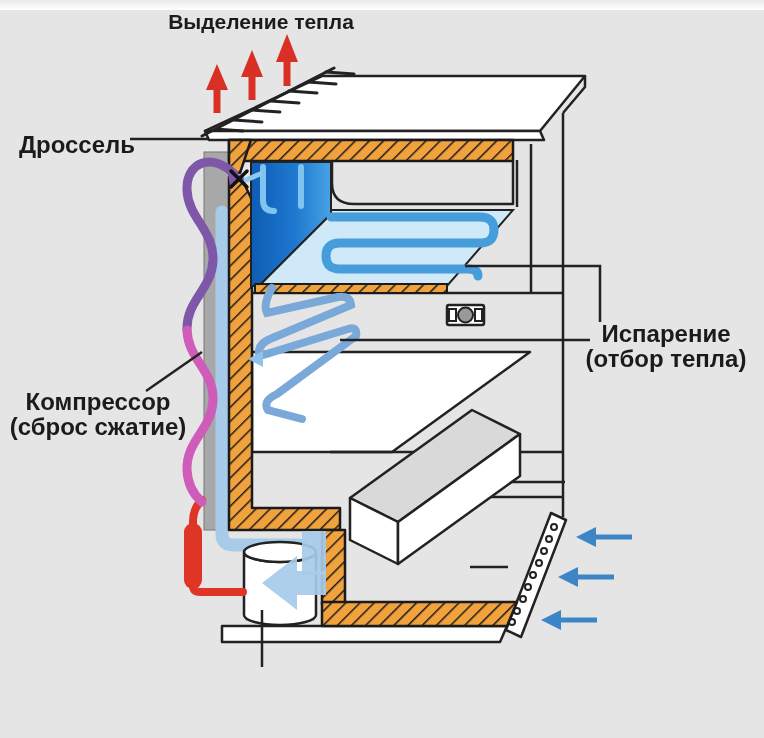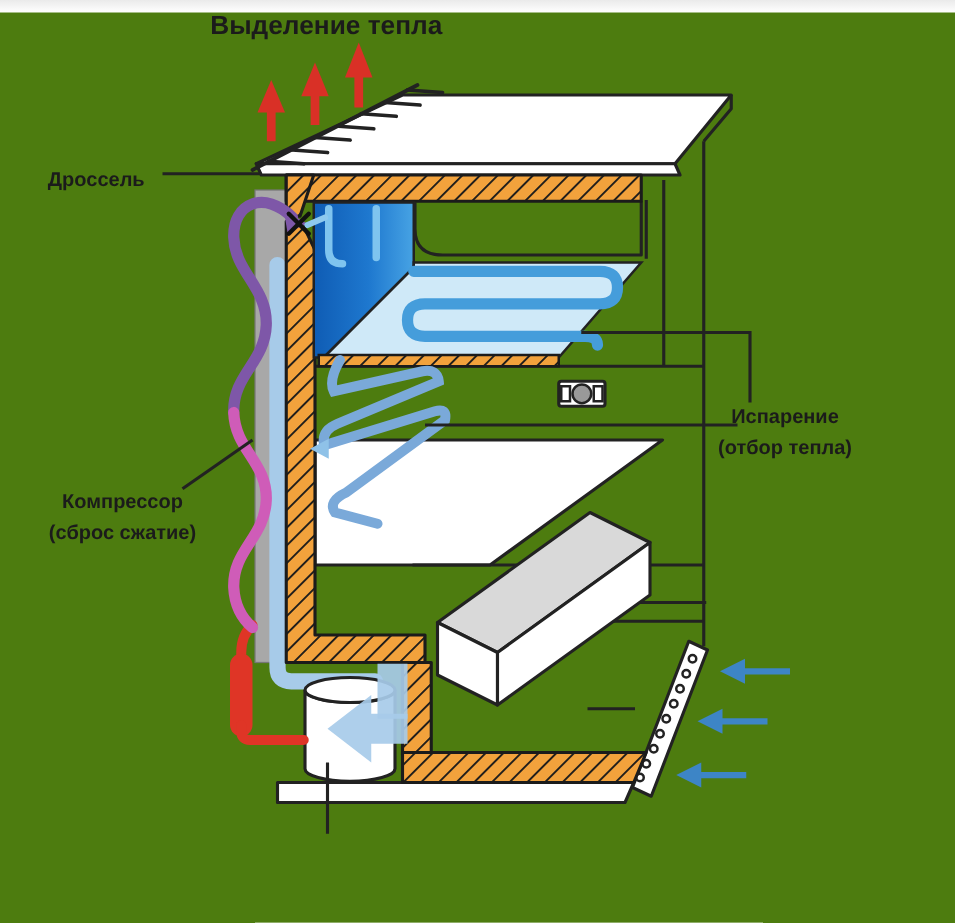--- a/index.html
+++ b/index.html
@@ -14,26 +14,26 @@
     --freezer-coil-blue:#459ddb;
     --fridge-coil-blue:#7aa9d9;
     --vent-arrow-blue:#3d85c6;
     --heat-arrow-red:#d93026;
     --condenser-plate-grey:#a8a8a8;
     --drawer-grey:#d9d9d9;
     --ink:#1b1b1b;
   }
   html,body{margin:0;padding:0;}
   body{font-family:"Liberation Sans", sans-serif;background:#ffffff;}
-  .stage{position:relative;width:764px;height:738px;background:#4d7c0f;overflow:hidden;}
+  .stage{position:relative;width:764px;height:738px;background:#e5e5e5;overflow:hidden;}
   .topfade{position:absolute;top:0;left:0;right:0;height:10px;
     background:linear-gradient(#eaeaea,#ffffff);}
   svg.diagram{position:absolute;top:0;left:0;}
   .lbl{position:absolute;transform:translate(-50%,-50%);
-    color:var(--ink);font-size:16px;font-weight:700;line-height:25px;
+    color:var(--ink);font-size:24px;font-weight:700;line-height:25px;
     text-align:center;white-space:nowrap;}
   .lbl.title{font-size:21px;}
 </style>
 </head>
 <body>
 
 <div class="stage">
   <div class="topfade"></div>
 
   <svg class="diagram" width="764" height="738" viewBox="0 0 764 738">
@@ -191,19 +191,19 @@
 
   <div class="lbl" style="left:77px;top:144px;">
     <span>Дроссель</span><br>
   </div>
 
   <div class="lbl" style="left:98px;top:414px;">
     <span>Компрессор</span><br>
     <span>(сброс сжатие)</span>
   </div>
 
-  <div class="lbl" style="left:628px;top:346px;">
+  <div class="lbl" style="left:666px;top:346px;">
     <span>Испарение</span><br>
     <span>(отбор тепла)</span>
   </div>
 
 
 </div>
 
 </body></html>

